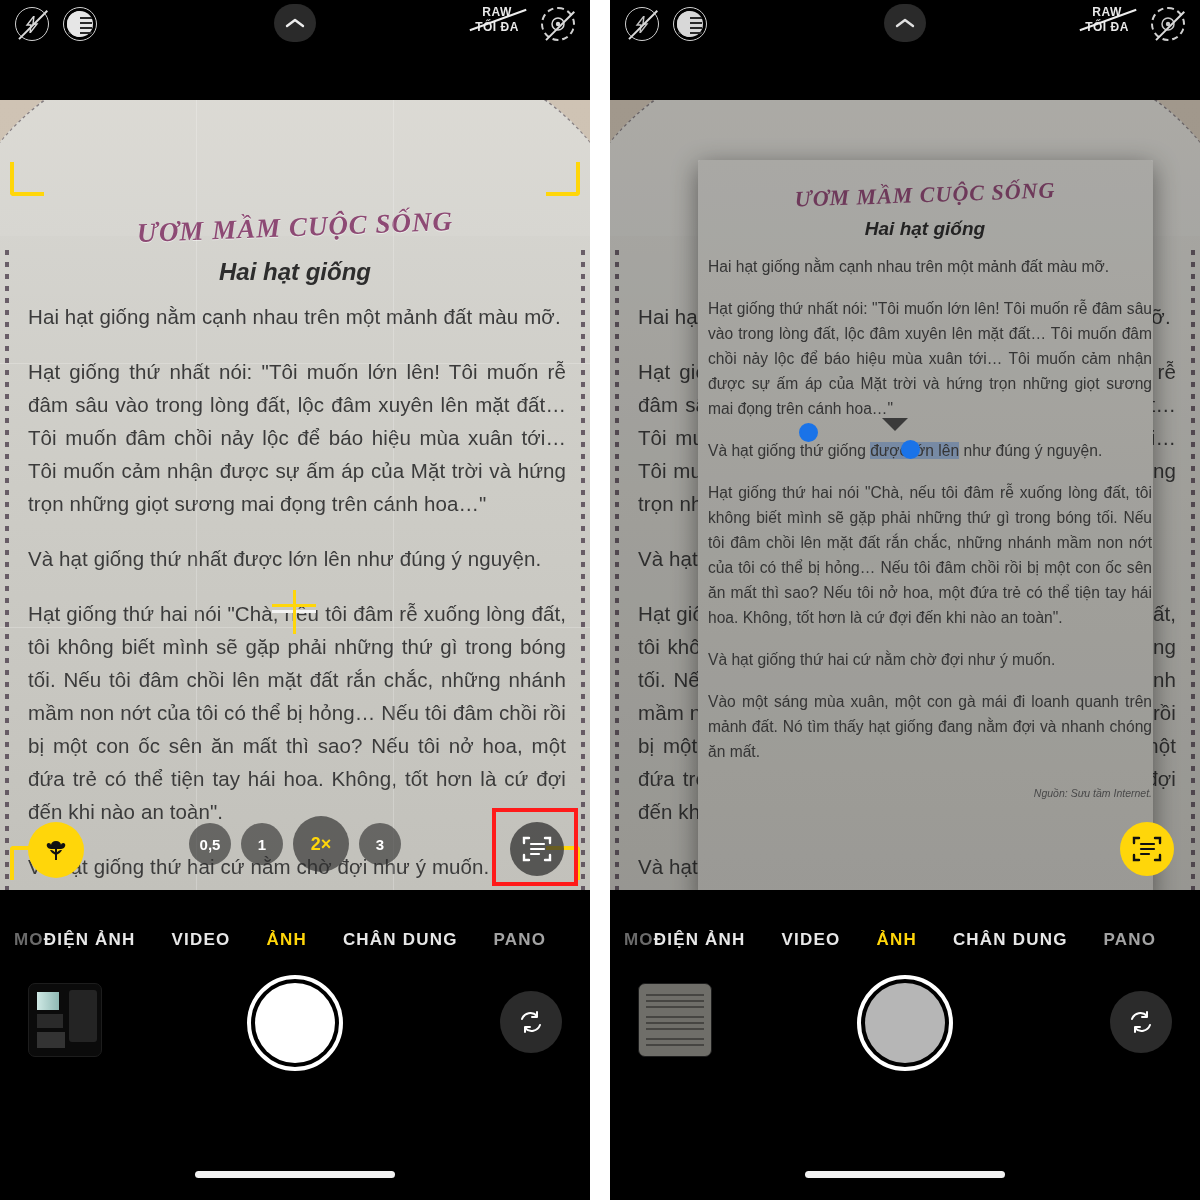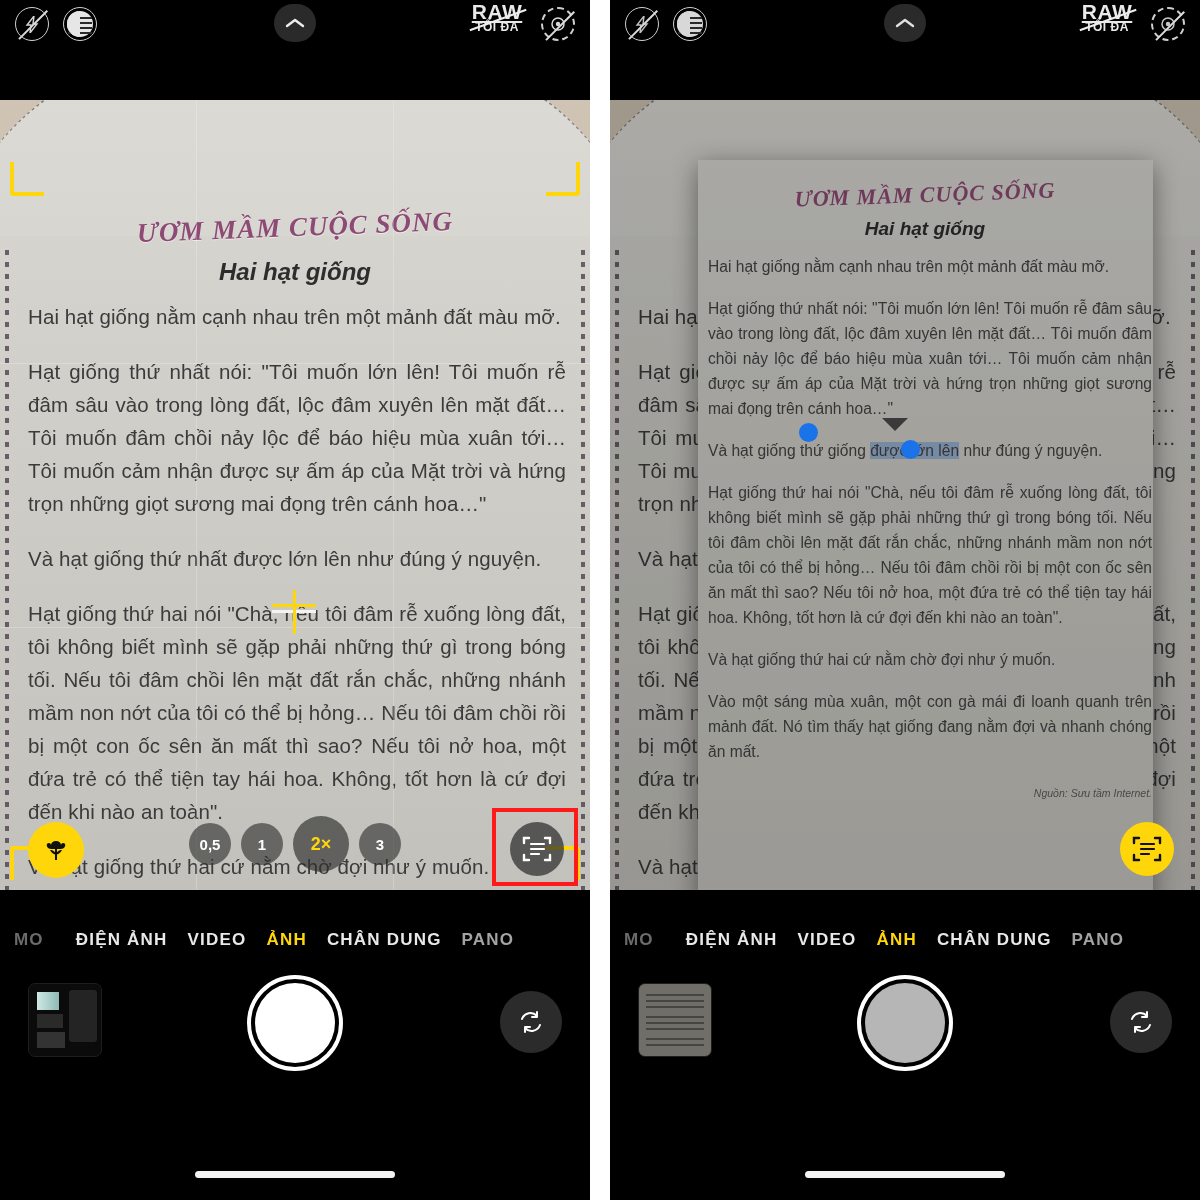--- a/index.html
+++ b/index.html
@@ -28,21 +28,21 @@
   .slash{
     position:absolute; width:40px;height:1.6px;background:#dcdcdc;
     transform:rotate(-45deg); left:-3px; top:16px;
   }
   .chev-btn{
     position:absolute; top:4px; left:50%; transform:translateX(-50%);
     width:42px;height:38px;border-radius:19px;background:#2a2a2a;
     display:flex;align-items:center;justify-content:center;
   }
   .raw-wrap{ position:absolute; top:3px; right:62px; width:62px; text-align:center; color:#e9e9e9; }
-  .raw-wrap .l1{ font-size:21px; font-weight:700; letter-spacing:.5px; line-height:18px;text-decoration:underline;}
+  .raw-wrap .l1{ font-size:12px; font-weight:700; letter-spacing:.5px; line-height:18px;}
   .raw-wrap .l2{ font-size:12px; font-weight:600; letter-spacing:.5px; line-height:13px;}
   .raw-wrap .xline{ position:absolute; left:2px; top:16px; width:60px;height:1.7px;background:#ededed; transform:rotate(-20deg);}
 
   
   .viewfinder{
     position:absolute; top:100px; left:0; width:590px; height:790px; overflow:hidden;
     background:#8d8d86;
   }
   
   .pagebg{
@@ -127,21 +127,21 @@
   }
   .scan-btn.yellow{ background:#ffd60a; }
   .scan-highlight{
     position:absolute; right:12px; bottom:4px; width:86px;height:78px;
     border:4px solid #ff1a1a; z-index:27;
   }
 
   
   .modes{
     position:absolute; left:0; right:0; top:905px; height:70px; z-index:30;
-    display:flex; align-items:center; justify-content:center; gap:20px;
+    display:flex; align-items:center; justify-content:center; gap:36px;
     color:#e8e8e8; font-size:17px; letter-spacing:1.2px; font-weight:600;
   }
   .modes .m{ white-space:nowrap; }
   .modes .m.dim{ color:#a3a3a3; }
   .modes .m.active{ color:#ffd60a; font-weight:700; }
   .modes .m.first{ position:absolute; left:14px; color:#6b6b6b; overflow:hidden; width:28px; }
 
   
   .shutterrow{ position:absolute; left:0;right:0; top:975px; height:120px; z-index:30; }
   .thumb{

